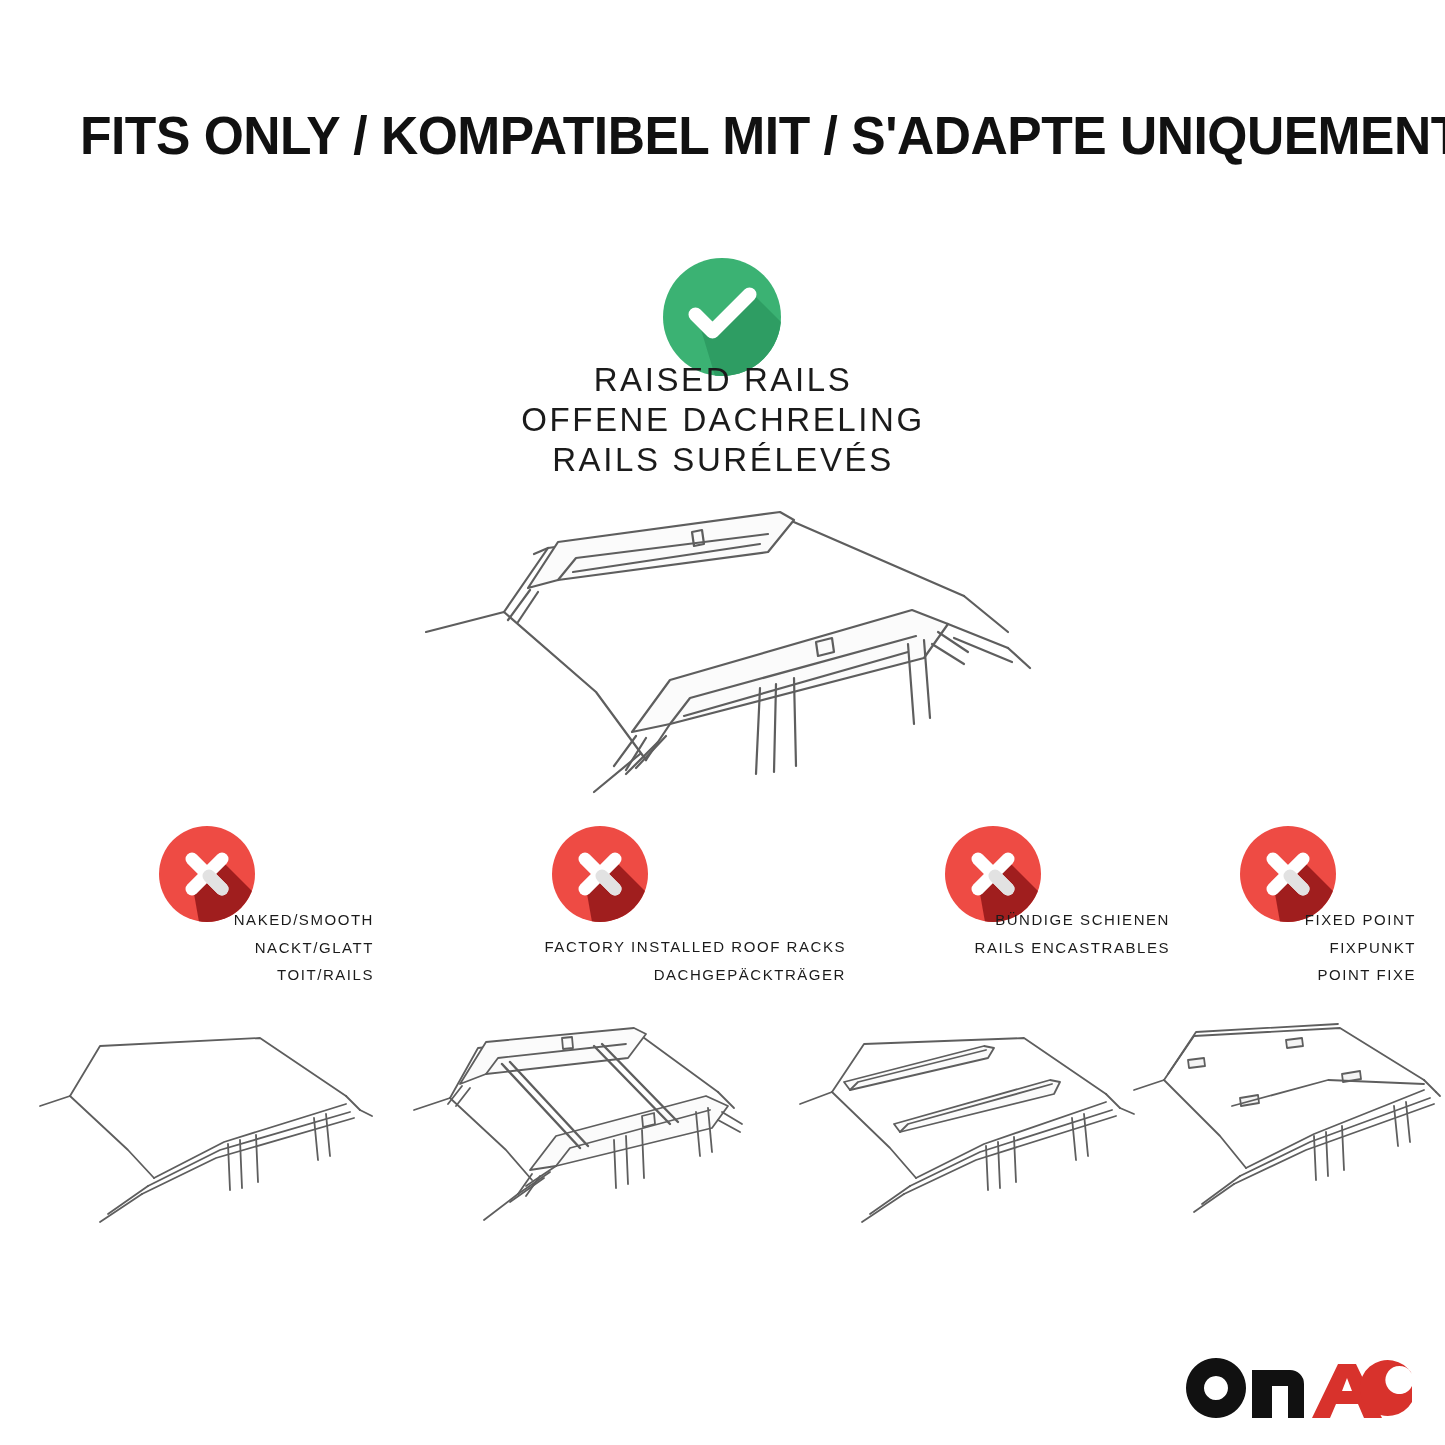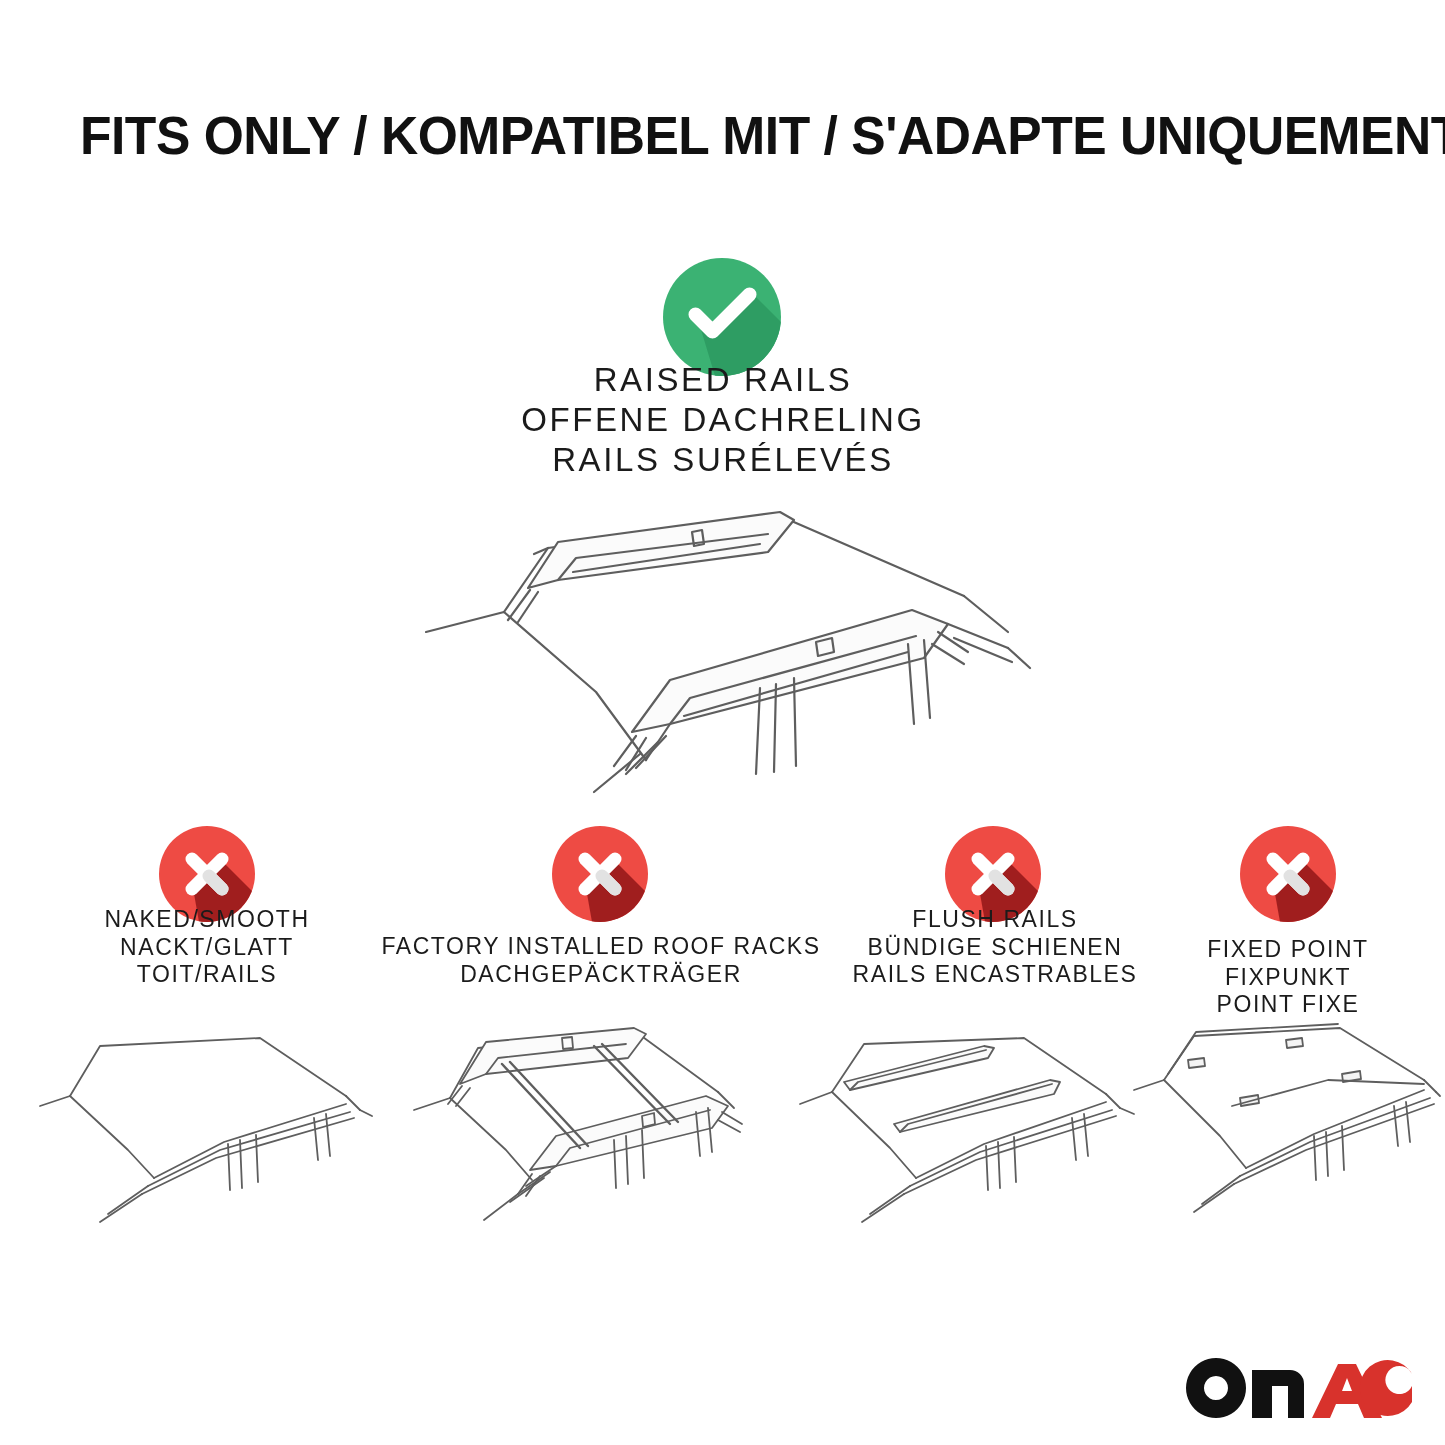--- a/index.html
+++ b/index.html
@@ -80,29 +80,30 @@
     width: 96px;
     height: 96px;
     top: 826px;
   }
   #x-icon-1 { left: 159px; }
   #x-icon-2 { left: 552px; }
   #x-icon-3 { left: 945px; }
   #x-icon-4 { left: 1240px; }
 
   .row-label {
-    font-size: 23px;
+    font-size: 15px;
     line-height: 27.5px;
     letter-spacing: 1.55px;
     top: 906px;
+    text-align: right;
   }
   #label-1 { left: 40px;  width: 334px; }
   #label-2 { left: 356px; width: 490px; top: 933px; }
   #label-3 { left: 820px; width: 350px; }
-  #label-4 { left: 1160px; width: 256px; margin-top: 30px; }
+  #label-4 { left: 1160px; width: 256px; }
 
   .row-art {
     height: 230px;
     top: 1018px;
   }
   #art-1 { left: 28px;   width: 350px; }
   #art-2 { left: 398px;  width: 360px; }
   #art-3 { left: 788px;  width: 352px; }
   #art-4 { left: 1128px; width: 312px; }
 
@@ -273,21 +274,20 @@
     <span class="ln">NACKT/GLATT</span>
     <span class="ln">TOIT/RAILS</span>
   </div>
 
   <div class="block label row-label" id="label-2">
     <span class="ln">FACTORY INSTALLED ROOF RACKS</span>
     <span class="ln">DACHGEPÄCKTRÄGER</span>
   </div>
 
   <div class="block label row-label" id="label-3">
-    <span class="ln">FLUSH RAILS</span>
     <span class="ln">BÜNDIGE SCHIENEN</span>
     <span class="ln">RAILS ENCASTRABLES</span>
   </div>
 
   <div class="block label row-label" id="label-4">
     <span class="ln">FIXED POINT</span>
     <span class="ln">FIXPUNKT</span>
     <span class="ln">POINT FIXE</span>
   </div>
 

